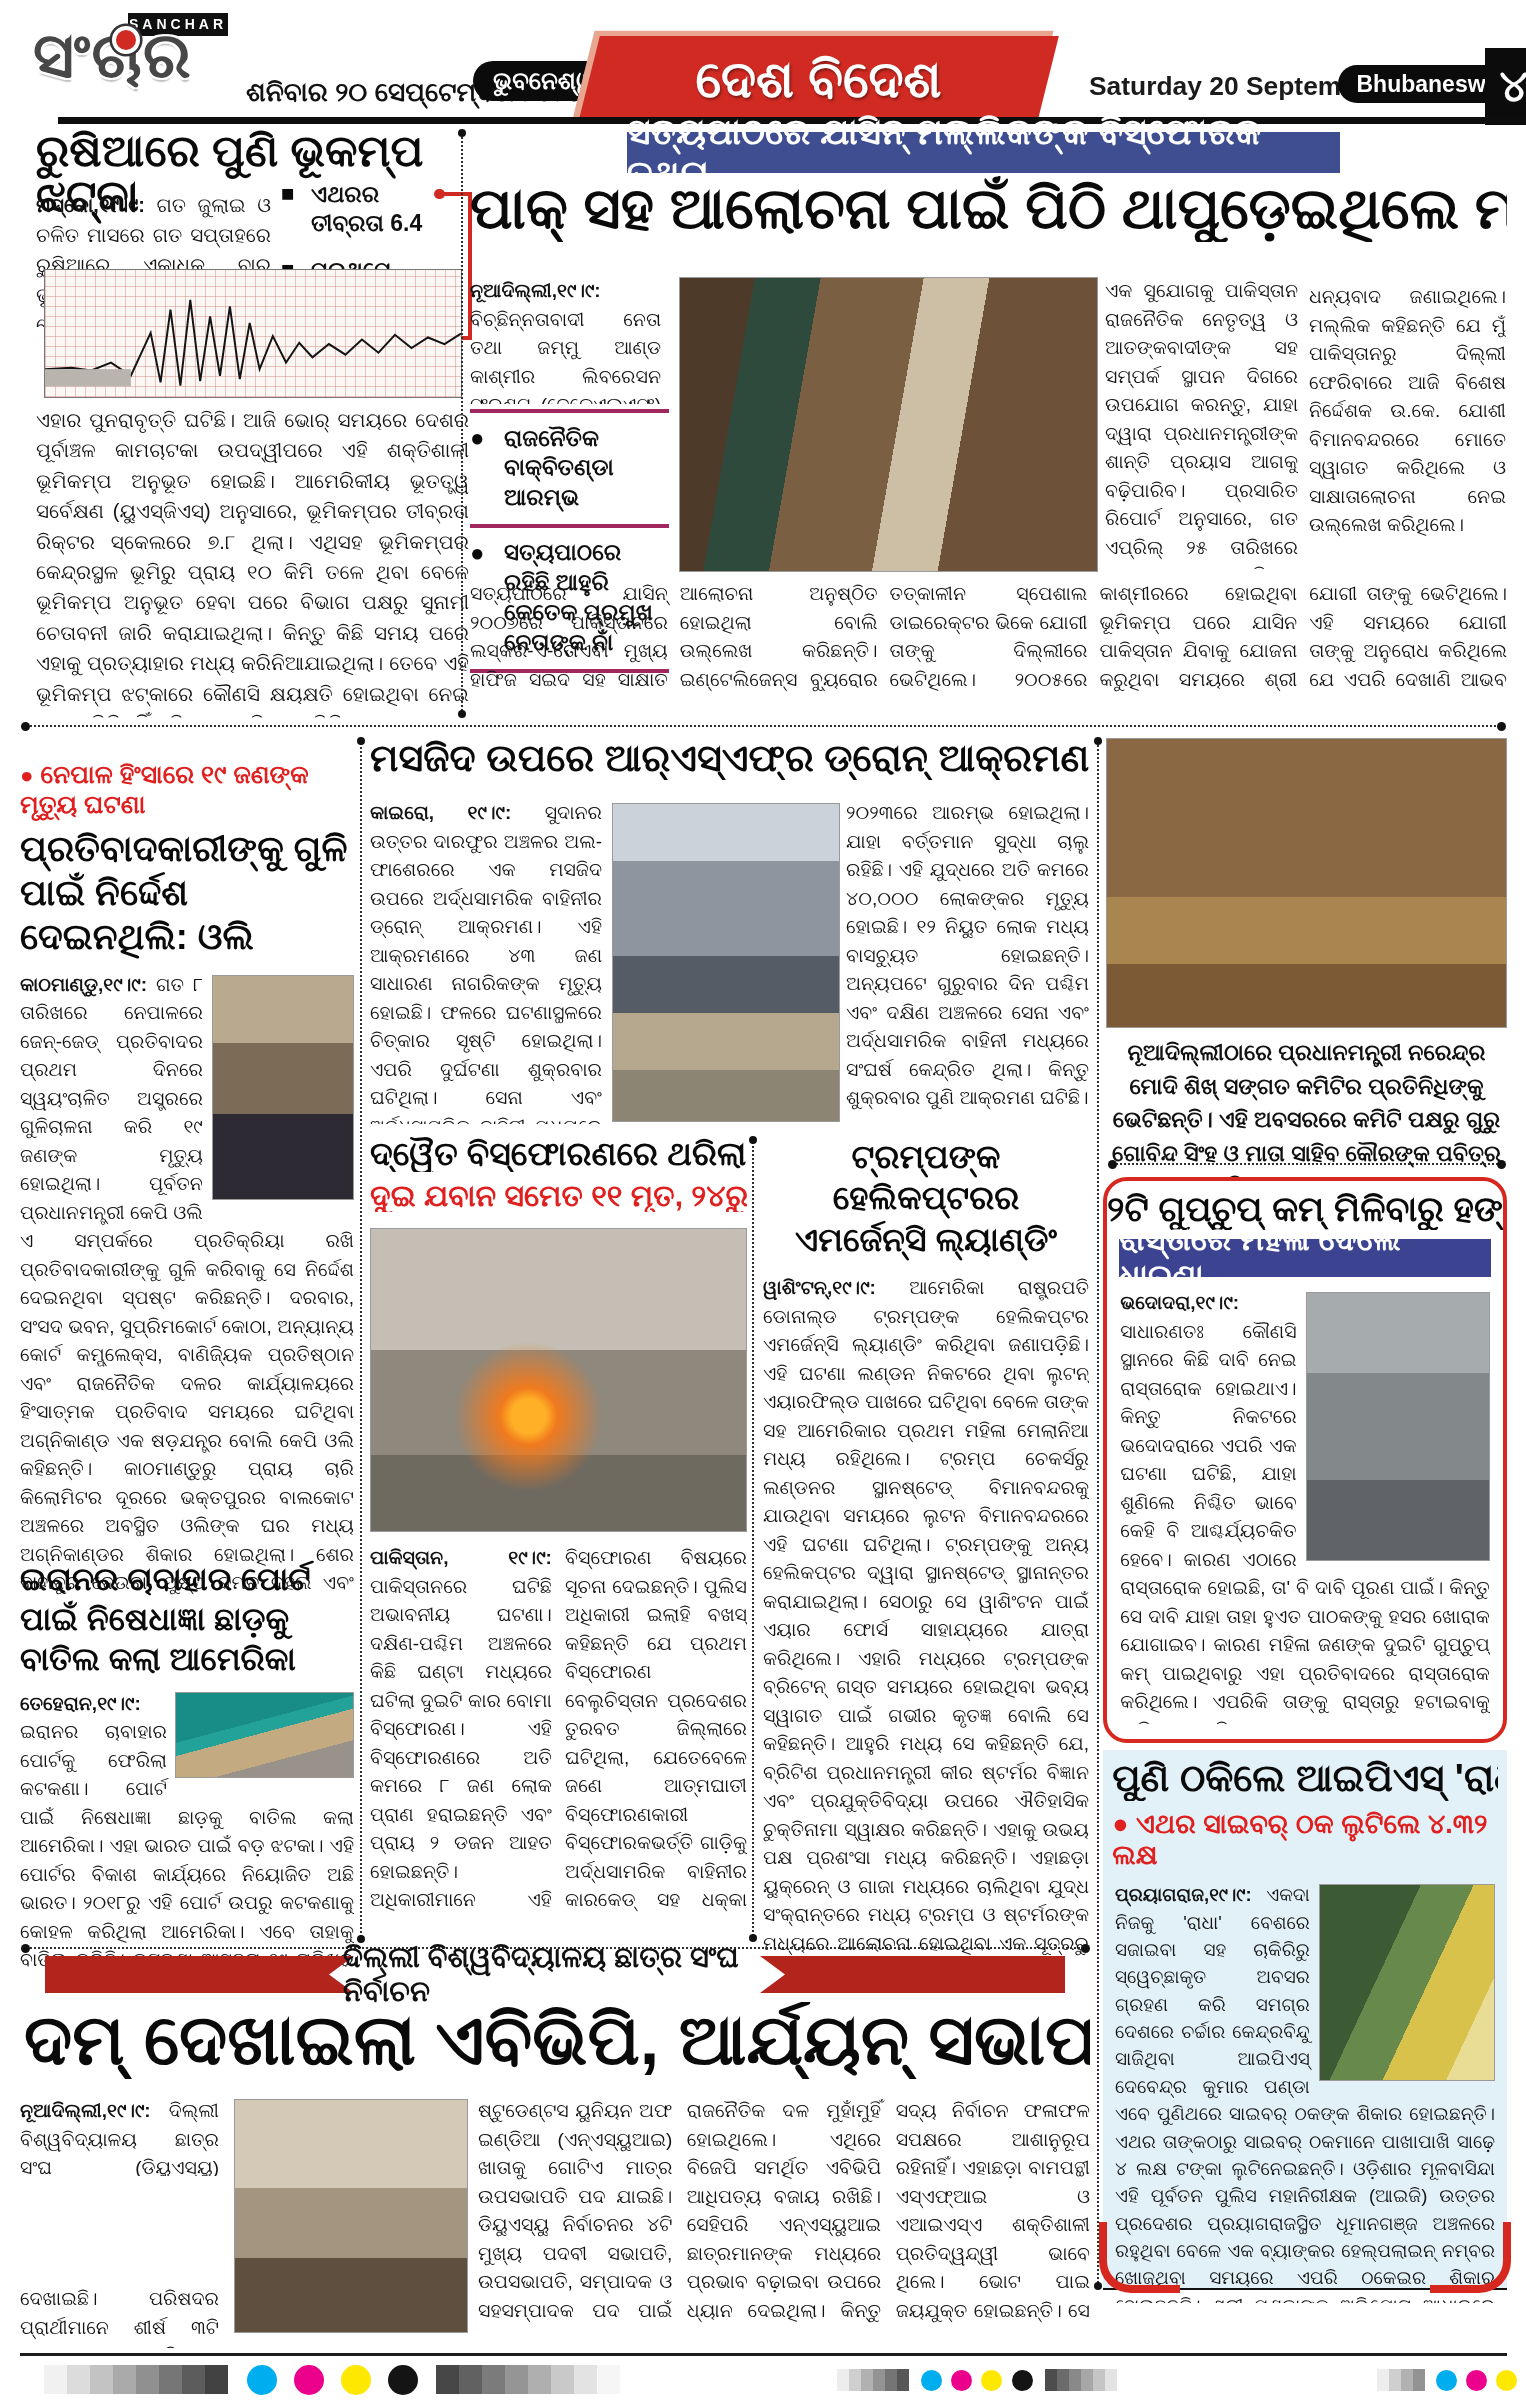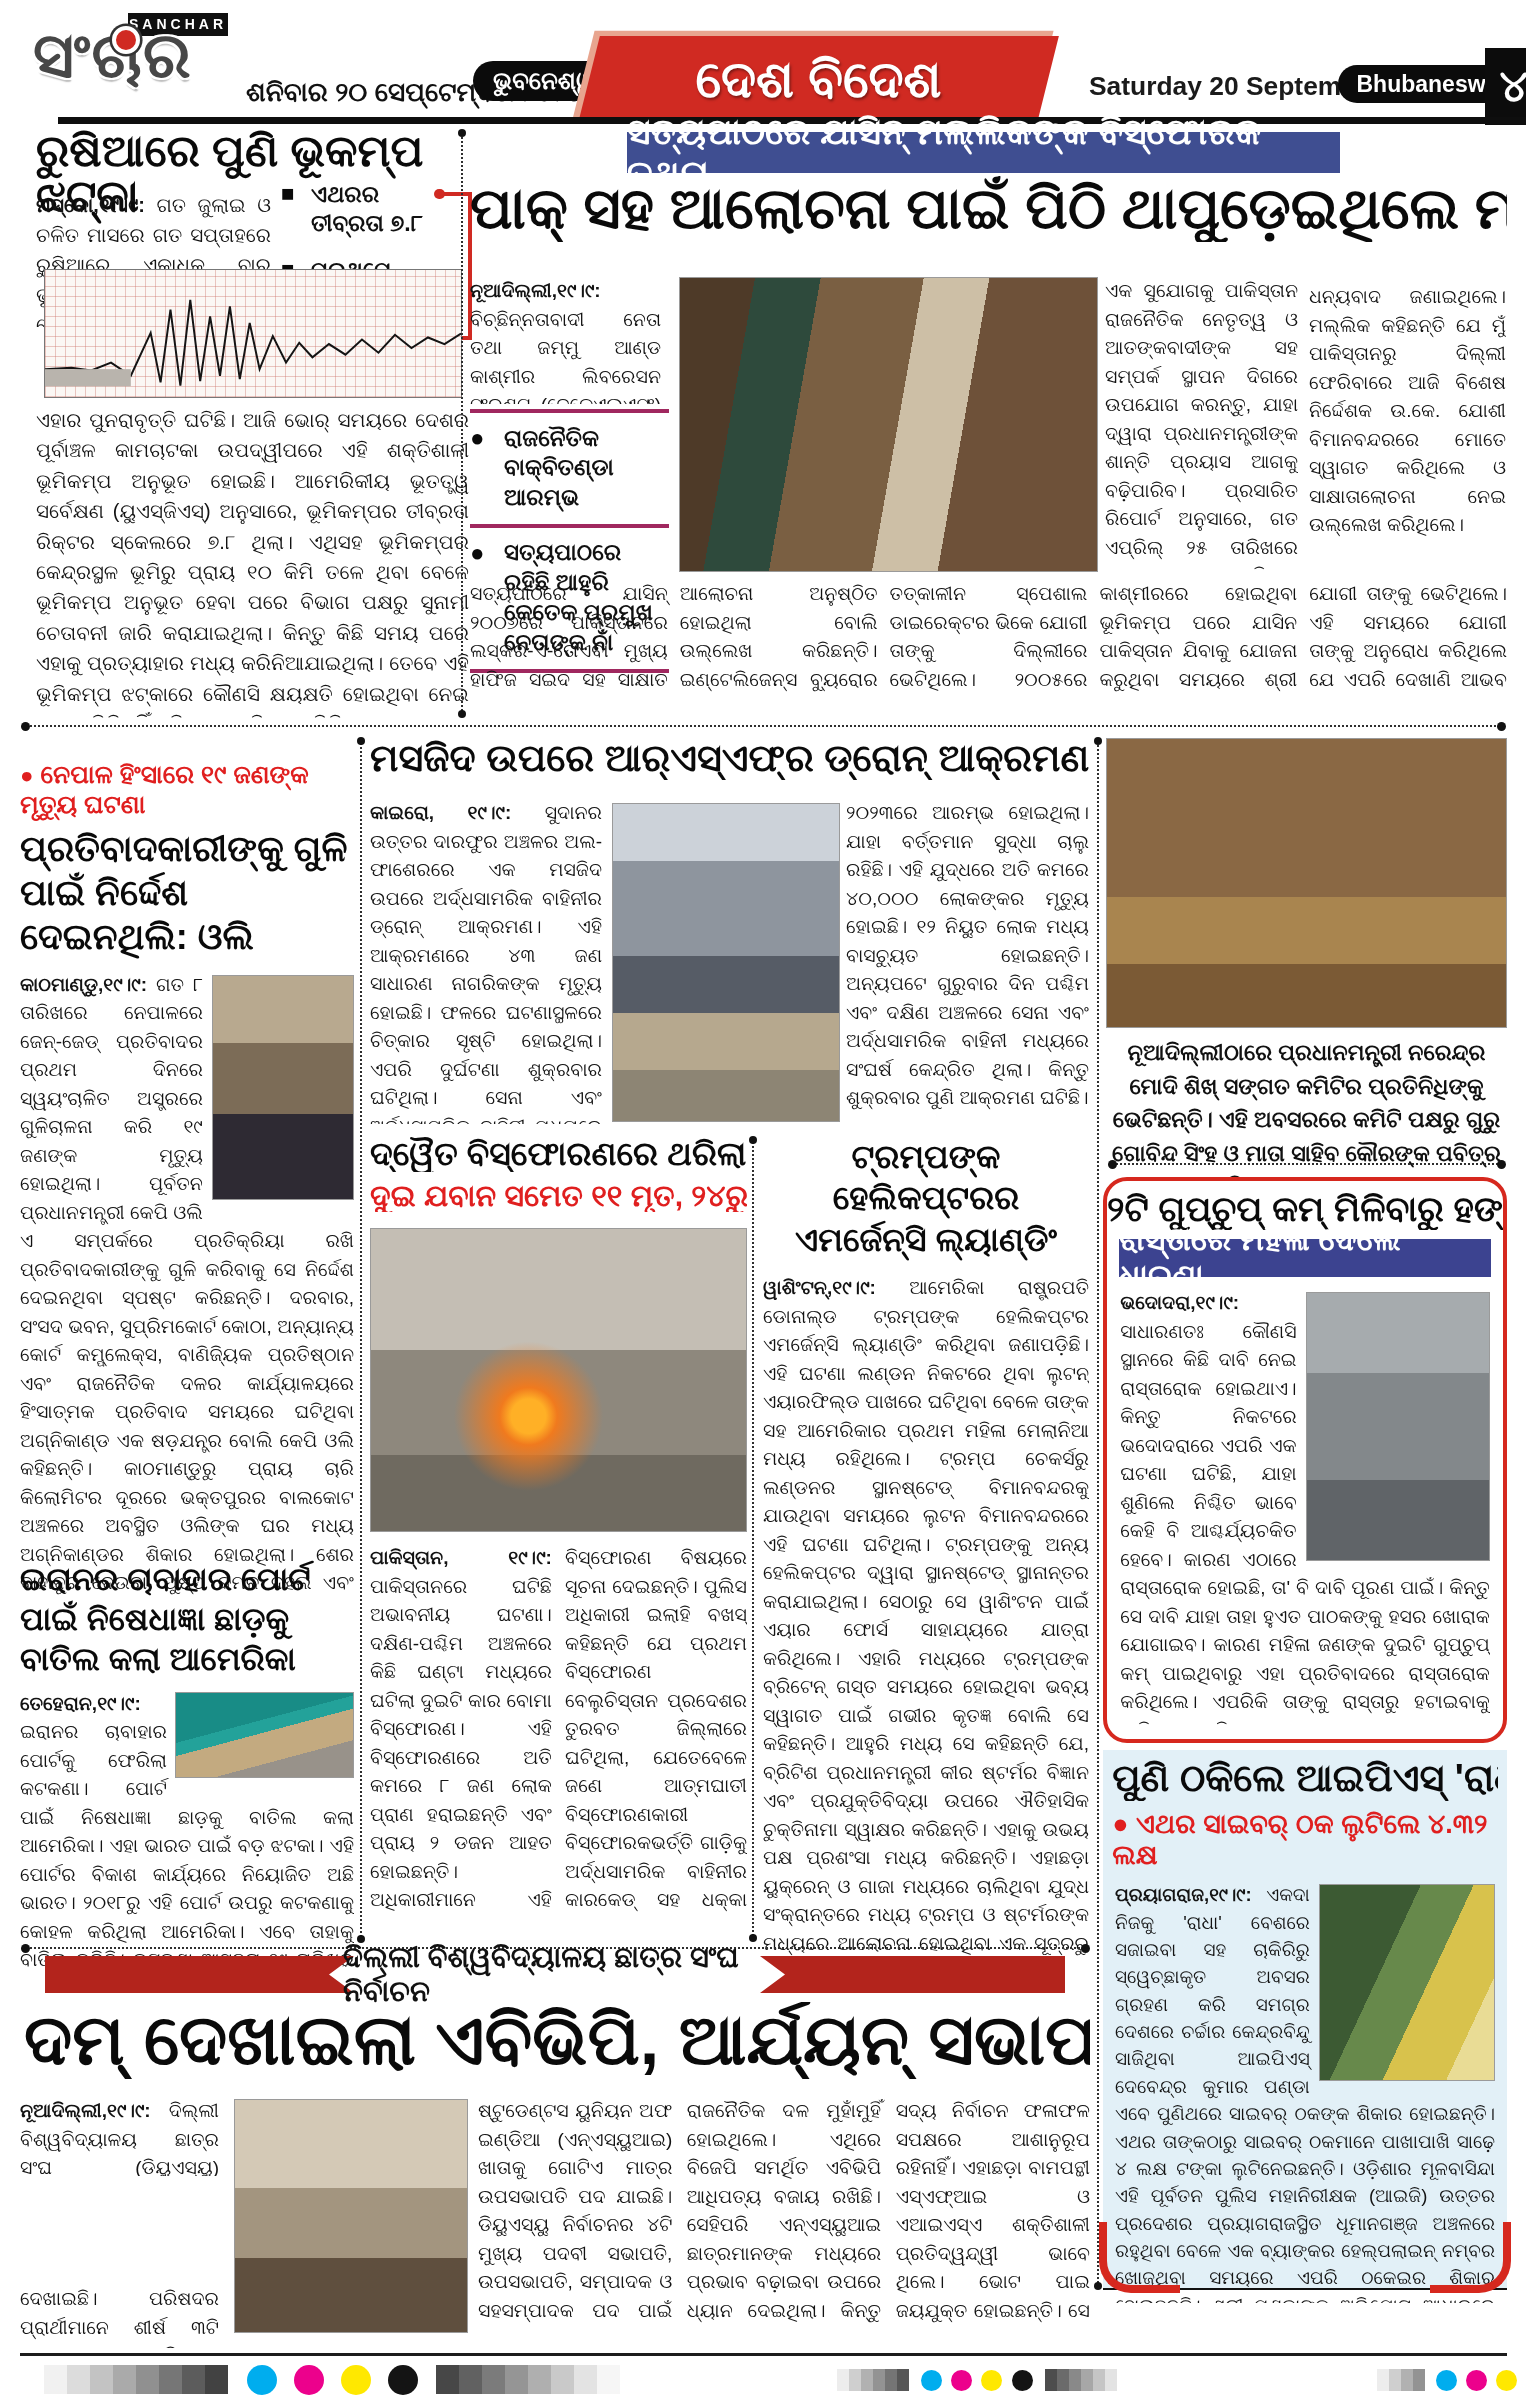--- a/index.html
+++ b/index.html
@@ -92,21 +92,21 @@
     <div class="abs" style="left:42px;top:117px;width:1484px;height:6.6px;background:#0e0e0e"></div>
   </div>
 
   <div class="abs" style="left:36px;top:129px;width:433px;height:589px">
     <div class="headline" style="font-size:44px;line-height:1.02">ରୁଷିଆରେ ପୁଣି ଭୂକମ୍ପ ଝଟ୍‌କା</div>
     <div class="abs body-text" style="left:0;top:61px;width:235px;height:137px;font-size:20px">
       <span class="dateline">ମସ୍କୋ,୧୯।୯:</span>
       <span>ଗତ ଜୁଲାଇ ଓ ଚଳିତ ମାସରେ ଗତ ସପ୍ତାହରେ ରୁଷିଆରେ ଏକାଧିକ ବାର ଭୂମିକମ୍ପ ଅନୁଭୂତ ହୋଇଥିବା ବେଳେ ଆଜି ସକାଳେ ମଧ୍ୟ</span>
     </div>
     <ul class="sq-bullets abs" style="left:245px;top:51px;width:166px;margin:0;padding:0">
-      <li>ଏଥରର ତୀବ୍ରତା ୭.୮</li>
+      <li>ଏଥରର ତୀବ୍ରତା 6.4</li>
       <li>ପ୍ରଥମେ ସୁନାମୀ ଆଲର୍ଟ, ପରେ ପ୍ରତ୍ୟାହୃତ</li>
     </ul>
     <div class="connector" style="right:-2.6px;top:63px;height:140px"></div>
     <div class="ph ph-seismo" style="left:8px;top:140px;width:416px;height:127px">
       <svg width="416" height="127" viewBox="0 0 630 192">
         <polyline fill="none" stroke="#141414" stroke-width="3" points="0,150 40,148 70,152 100,140 130,160 160,95 175,170 190,60 205,175 220,45 235,168 250,70 265,160 280,55 295,165 310,80 325,150 345,100 365,140 385,110 405,132 430,112 455,128 480,105 505,125 530,98 555,118 580,102 605,112 630,96"></polyline>
         <rect x="0" y="150" width="130" height="26" fill="#b9b4ad"></rect>
       </svg>
     </div>
     <div class="body-text abs" style="left:0;top:276px;width:433px;height:313px;font-size:20px;line-height:1.52">ଏହାର ପୁନରାବୃତ୍ତି ଘଟିଛି। ଆଜି ଭୋର୍ ସମୟରେ ଦେଶର ପୂର୍ବାଞ୍ଚଳ କାମଚାଟକା ଉପଦ୍ୱୀପରେ ଏହି ଶକ୍ତିଶାଳୀ ଭୂମିକମ୍ପ ଅନୁଭୂତ ହୋଇଛି। ଆମେରିକୀୟ ଭୂତତ୍ତ୍ୱ ସର୍ବେକ୍ଷଣ (ୟୁଏସ୍‌ଜିଏସ୍) ଅନୁସାରେ, ଭୂମିକମ୍ପର ତୀବ୍ରତା ରିକ୍ଟର ସ୍କେଲରେ ୭.୮ ଥିଲା। ଏଥିସହ ଭୂମିକମ୍ପର କେନ୍ଦ୍ରସ୍ଥଳ ଭୂମିରୁ ପ୍ରାୟ ୧୦ କିମି ତଳେ ଥିବା ବେଳେ ଭୂମିକମ୍ପ ଅନୁଭୂତ ହେବା ପରେ ବିଭାଗ ପକ୍ଷରୁ ସୁନାମୀ ଚେତାବନୀ ଜାରି କରାଯାଇଥିଲା। କିନ୍ତୁ କିଛି ସମୟ ପରେ ଏହାକୁ ପ୍ରତ୍ୟାହାର ମଧ୍ୟ କରିନିଆଯାଇଥିଲା। ତେବେ ଏହି ଭୂମିକମ୍ପ ଝଟ୍‌କାରେ କୌଣସି କ୍ଷୟକ୍ଷତି ହୋଇଥିବା ନେଇ ସୂଚନା ମିଳିନାହିଁ। କିନ୍ତୁ ସୋସିଆଲ୍ ମିଡିଆରେ ଭାଇରାଲ୍ ହେଉଥିବା କେତେକ ଭିଡିଓରେ କେଉଁଠି ଘର ଭିତରେ ଥିବା ଆସବାବପତ୍ର ଦୋହଲୁଛି ତ ଆଉ କେଉଁଥିରେ ପାର୍କିଂରେ ଥିବା ଗାଡ଼ି ହଲୁଥିବା ଦେଖିବାକୁ ମିଳିଛି। ପୂର୍ବରୁ ଗତ ଶନିବାର ମଧ୍ୟ ଏହି ଅଞ୍ଚଳରେ ପ୍ରବଳ ଭୂମିକମ୍ପ ଅନୁଭୂତ ହୋଇଥିଲା। କାମଚାଟକାର ରାଜ୍ୟପାଳ ମଧ୍ୟ ଭୂମିକମ୍ପ ସମ୍ପର୍କରେ ସୂଚନା ପ୍ରଦାନ କରିଛନ୍ତି। ସେ କହିଛନ୍ତି ଯେ ବଡ଼ କ୍ଷୟକ୍ଷତି କିମ୍ବା ମୃତାହତ ନେଇ କୌଣସି ରିପୋର୍ଟ ହସ୍ତଗତ ହୋଇନାହିଁ। କିନ୍ତୁ ଉଦ୍ଧାରକାରୀ ଦଳମାନଙ୍କୁ ସମ୍ପୂର୍ଣ୍ଣ ଭାବେ ସତର୍କ କରାଯାଇଛି। ତେବେ ଏହି ଭୂମିକମ୍ପ ଅନୁଭୂତ ହୋଇଥିବା ଅଞ୍ଚଳରେ ଗତ ଜୁଲାଇରେ ୮.୮ ତୀବ୍ରତାବିଶିଷ୍ଟ ଶକ୍ତିଶାଳୀ ଭୂମିକମ୍ପ ଅନୁଭୂତ ହୋଇଥିଲା। ଏହାପରେ ସମଗ୍ର ପ୍ରଶାନ୍ତ ମହାସାଗରୀୟ ଅଞ୍ଚଳ ପାଇଁ ସୁନାମୀ ସତର୍କତା ଜାରି ହୋଇଥିଲା।</div>

